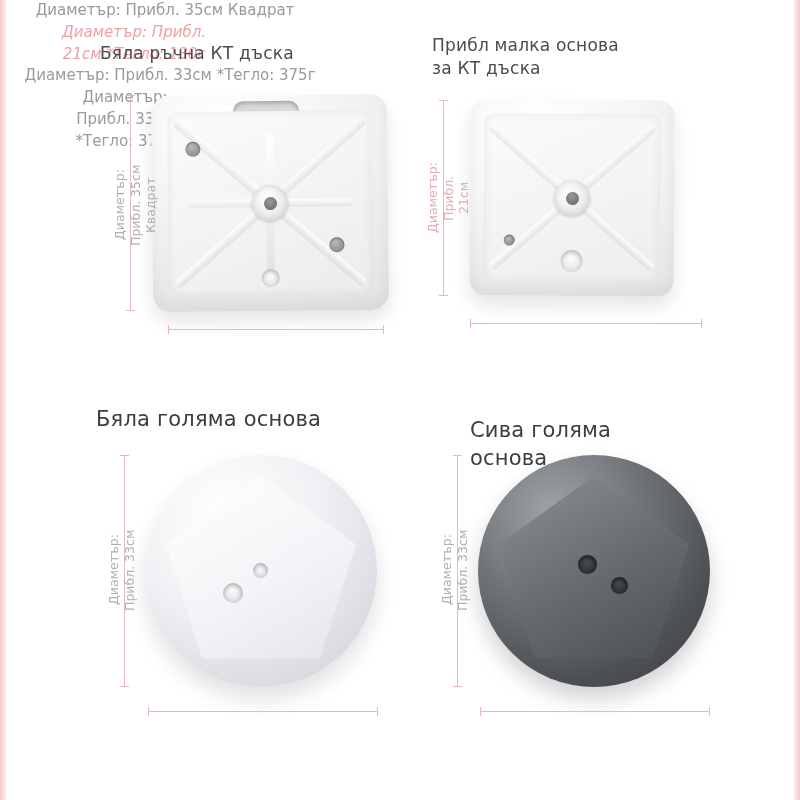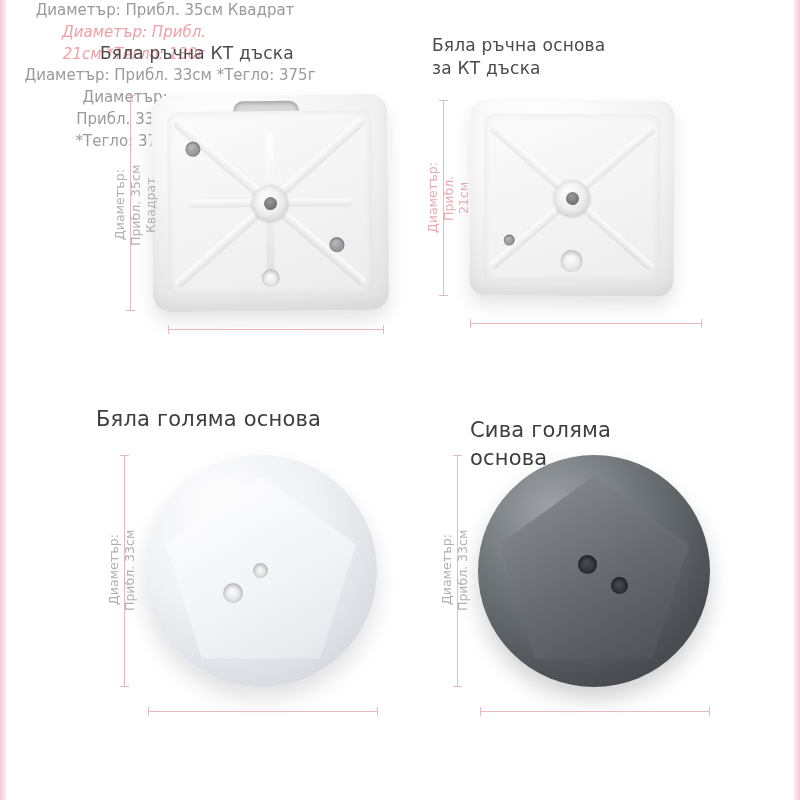--- a/index.html
+++ b/index.html
@@ -271,21 +271,21 @@
 Прибл. 35см
 Квадрат</div>
 
   <div class="hguide" style="left:168px; top:329px; width:216px;">
     <div class="hcap" style="left:0;"></div>
     <div class="hcap" style="right:0;"></div>
   </div>
   <div class="caption grey" style="left:110px; top:338px; width:330px;">Диаметър: Прибл. 35см Квадрат</div>
 
   <div class="panel" style="left:432px; top:34px; width:280px;">
-    <div class="title" style="white-space: pre-line;">Бяла ръчна основа
+    <div class="title" style="white-space: pre-line;">Прибл малка основа
 за КТ дъска</div>
   </div>
 
   <div class="board2">
     <div class="inner">
       <div class="diagA"></div>
       <div class="diagB"></div>
       <div class="hub"></div>
       <div class="hole" style="left:50%; bottom:10px; margin-left:-11px; width:22px; height:22px;"></div>
       <div class="dot" style="left:20px; bottom:36px; width:11px; height:11px;"></div>

